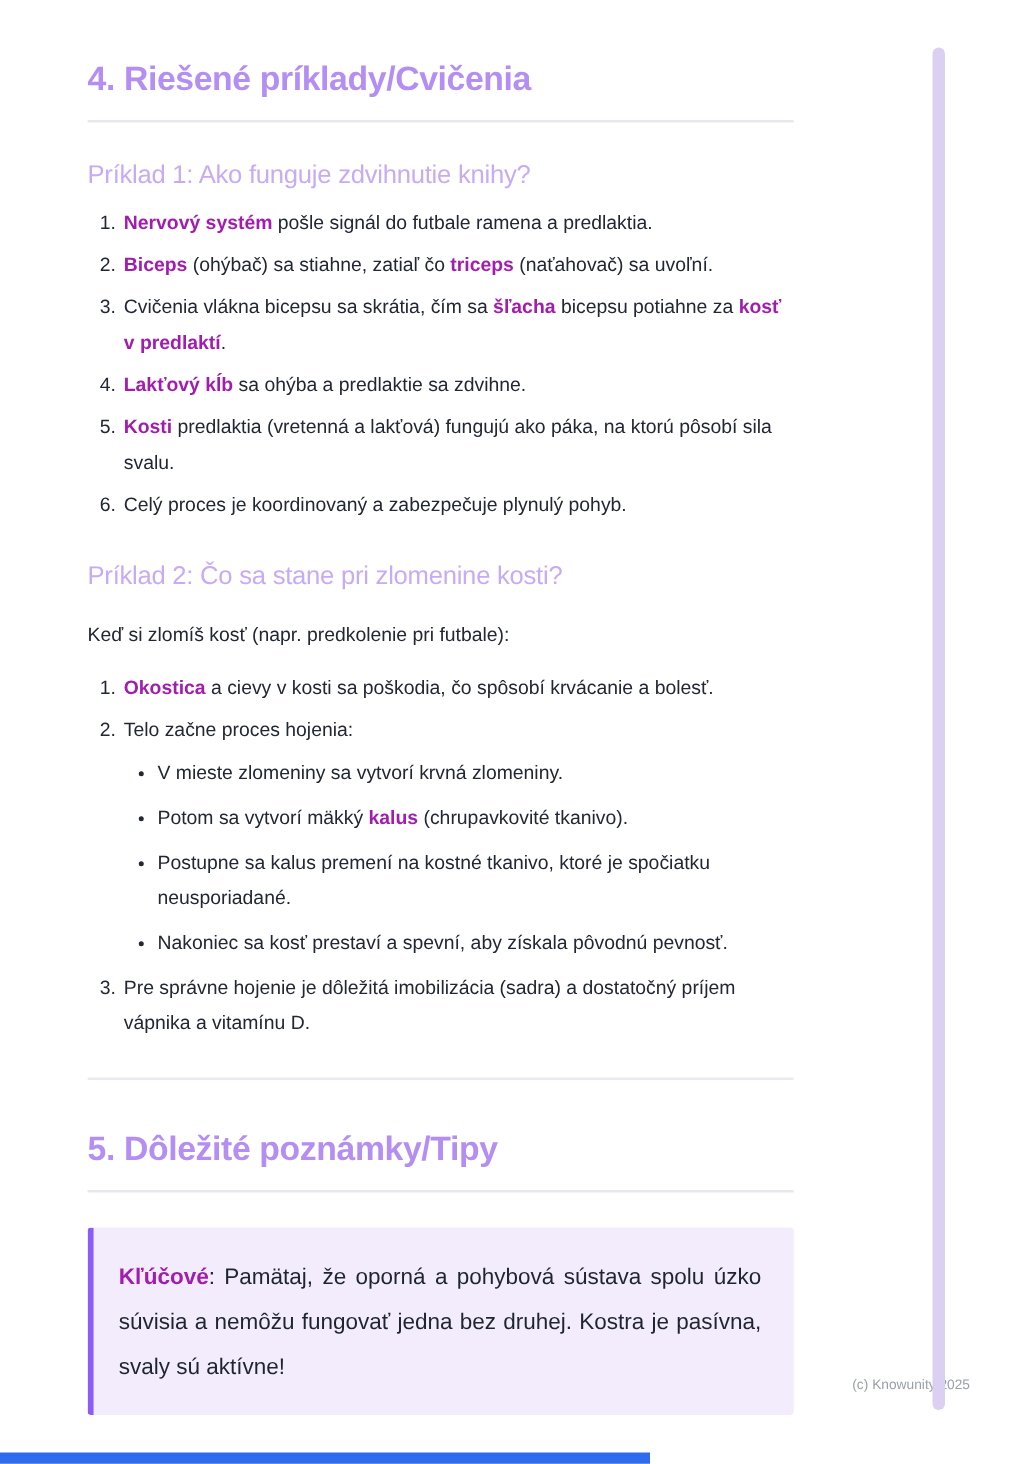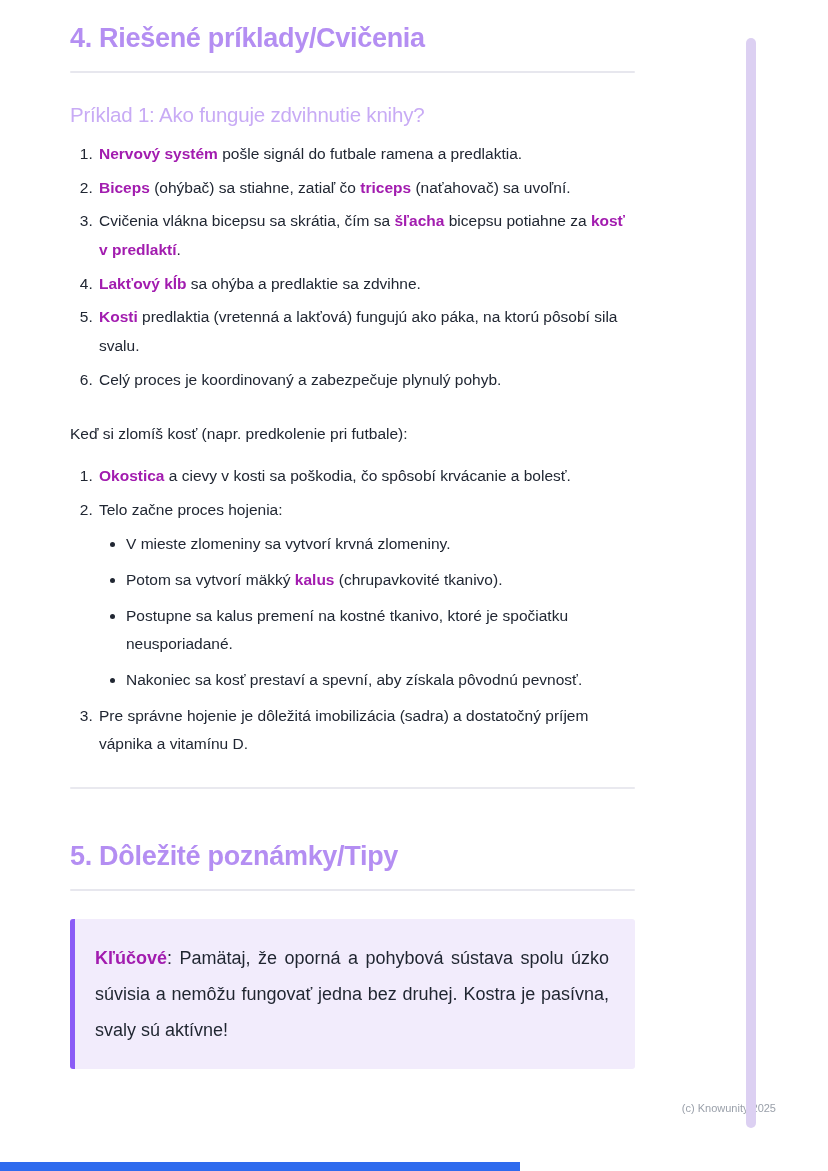--- a/index.html
+++ b/index.html
@@ -6,21 +6,21 @@
   html,body { width:828px; height:1171px; }
   body {
     position:relative;
     background:#ffffff;
     font-family:"Liberation Sans", sans-serif;
     color:#212733;
     overflow:hidden;
   }
   .content {
     position:absolute;
-    left:70px; top:23px;
+    left:70px; top:48px;
     width:565px;
   }
   h2 {
     font-size:27px;
     font-weight:700;
     letter-spacing:-0.3px;
     color:var(--heading, #b48ef2);
   }
   .rule {
     height:2px;
@@ -59,21 +59,21 @@
     margin-bottom:7px;
     line-height:1.85;
   }
   strong { font-weight:700; color:#a21caf;margin-top:20px; }
   .section-divider {
     height:2px;
     background:#e9e9ef;
     margin-top:28px;
     border-radius:1px;
   }
-  .h2-second { margin-top:52px; }
+  .h2-second { margin-top:40px; }
   .callout {
     margin-top:28px;
     background:var(--callout-bg, #f2ecfc);
     border-left:5px solid var(--callout-border, #8b5cf6);
     border-radius:3px;
     padding:21px 26px 21px 20px;
   }
   .callout-text {
     font-size:18px;
     line-height:2.0;
@@ -119,20 +119,21 @@
 
     <ol>
       <li><strong>Nervový systém</strong><span> pošle signál do futbale ramena a predlaktia.</span></li>
       <li><strong>Biceps</strong><span> (ohýbač) sa stiahne, zatiaľ čo </span><strong>triceps</strong><span> (naťahovač) sa uvoľní.</span></li>
       <li><span>Cvičenia vlákna bicepsu sa skrátia, čím sa </span><strong>šľacha</strong><span> bicepsu potiahne za </span><strong>kosť v predlaktí</strong><span>.</span></li>
       <li><strong>Lakťový kĺb</strong><span> sa ohýba a predlaktie sa zdvihne.</span></li>
       <li><strong>Kosti</strong><span> predlaktia (vretenná a lakťová) fungujú ako páka, na ktorú pôsobí sila svalu.</span></li>
       <li><span>Celý proces je koordinovaný a zabezpečuje plynulý pohyb.</span></li>
     </ol>
 
+    <h3>Príklad 2: Čo sa stane pri zlomenine kosti?</h3>
     <p class="intro">Keď si zlomíš kosť (napr. predkolenie pri futbale):</p>
 
     <ol>
       <li><strong>Okostica</strong><span> a cievy v kosti sa poškodia, čo spôsobí krvácanie a bolesť.</span></li>
       <li>
         <span><span>Telo začne proces hojenia:</span></span>
         <ul class="sub">
           <li><span>V mieste zlomeniny sa vytvorí krvná zlomeniny.</span></li>
           <li><span>Potom sa vytvorí mäkký </span><strong>kalus</strong><span> (chrupavkovité tkanivo).</span></li>
           <li><span>Postupne sa kalus premení na kostné tkanivo, ktoré je spočiatku neusporiadané.</span></li>

